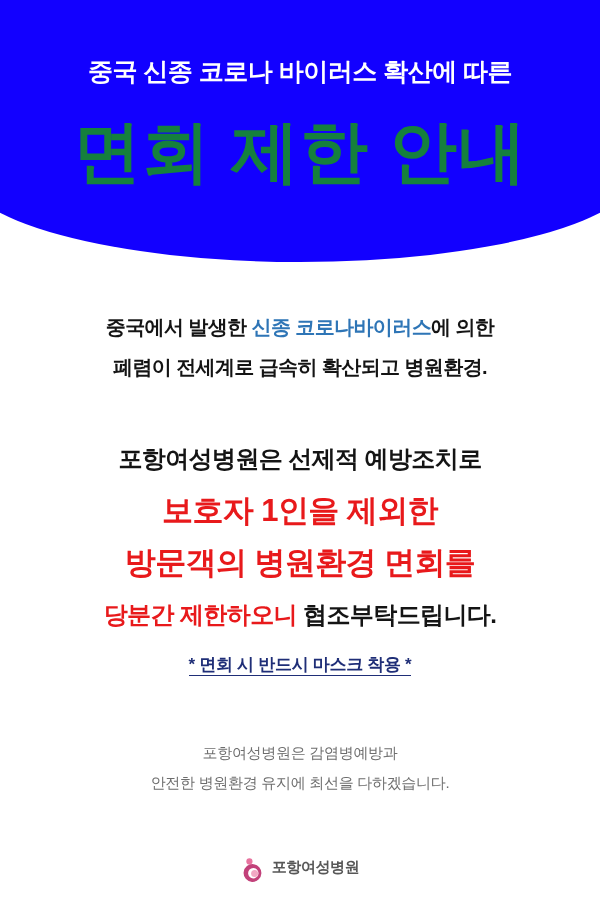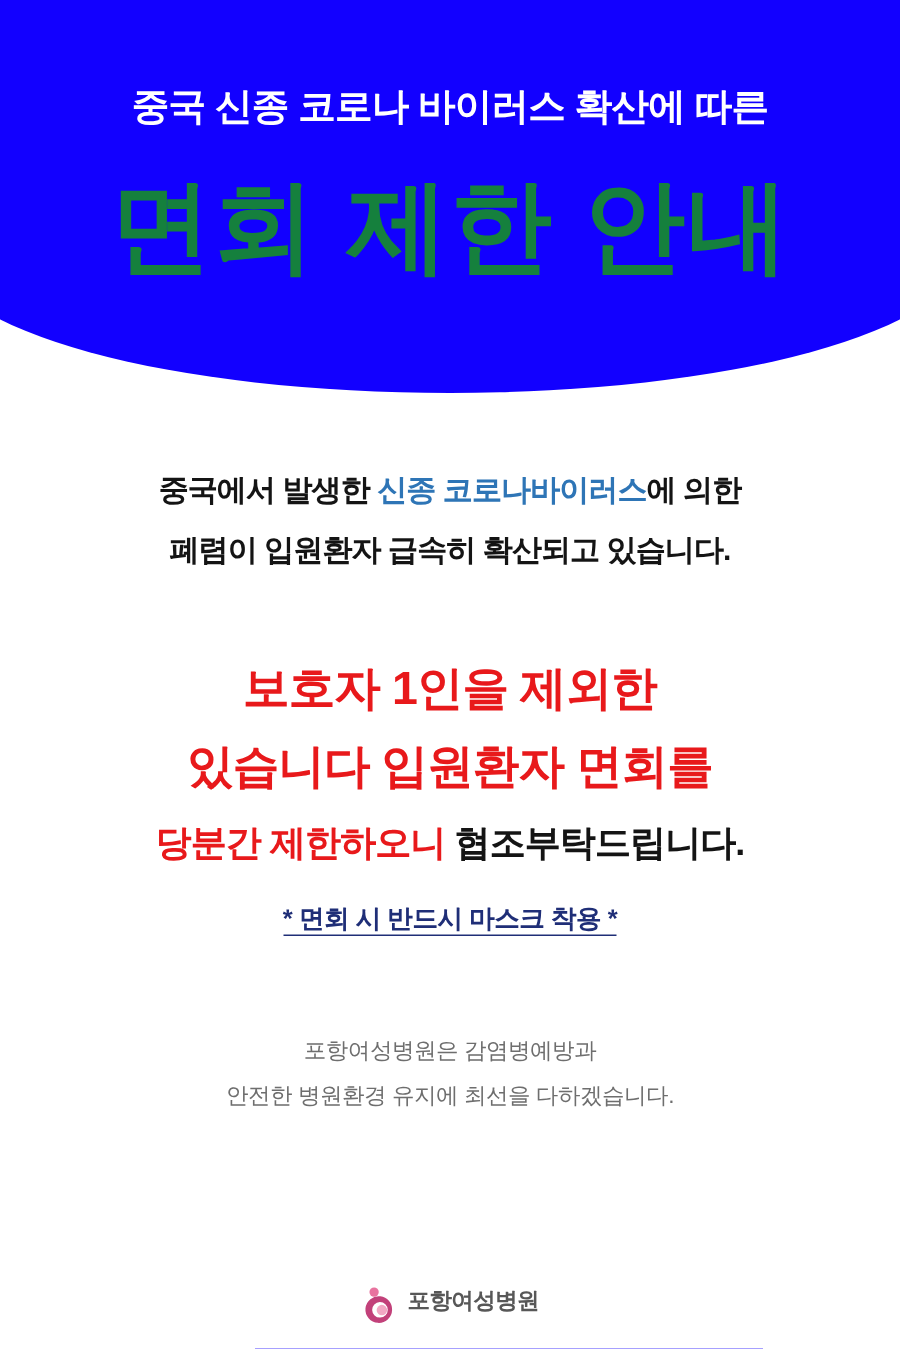--- a/index.html
+++ b/index.html
@@ -173,26 +173,27 @@
 
   <div class="banner-inner">
     <div class="banner-subtitle">중국 신종 코로나 바이러스 확산에 따른</div>
     <div class="banner-title">면회 제한 안내</div>
   </div>
 
   <div class="body-area">
 
     <div class="intro">
       <div><span>중국에서 발생한 </span><span class="hl">신종 코로나바이러스</span><span>에 의한</span></div>
-      <div>폐렴이 입원환자 급속히 확산되고 있습니다.</div>
+      <div>폐렴이 전세계로 급속히 확산되고 병원환경.</div>
     </div>
 
     <div class="message">
+      <div class="msg-line">포항여성병원은 선제적 예방조치로</div>
       <div class="msg-line red">보호자 1인을 제외한</div>
-      <div class="msg-line red">있습니다 입원환자 면회를</div>
+      <div class="msg-line red">방문객의 병원환경 면회를</div>
       <div class="msg-line"><span class="red-seg">당분간 제한하오니</span><span class="black-seg"> 협조부탁드립니다.</span></div>
     </div>
 
     <div class="mask-note">
       <span>* 면회 시 반드시 마스크 착용 *</span>
     </div>
 
     <div class="footer-text">
       <div>포항여성병원은 감염병예방과</div>
       <div>안전한 병원환경 유지에 최선을 다하겠습니다.</div>

